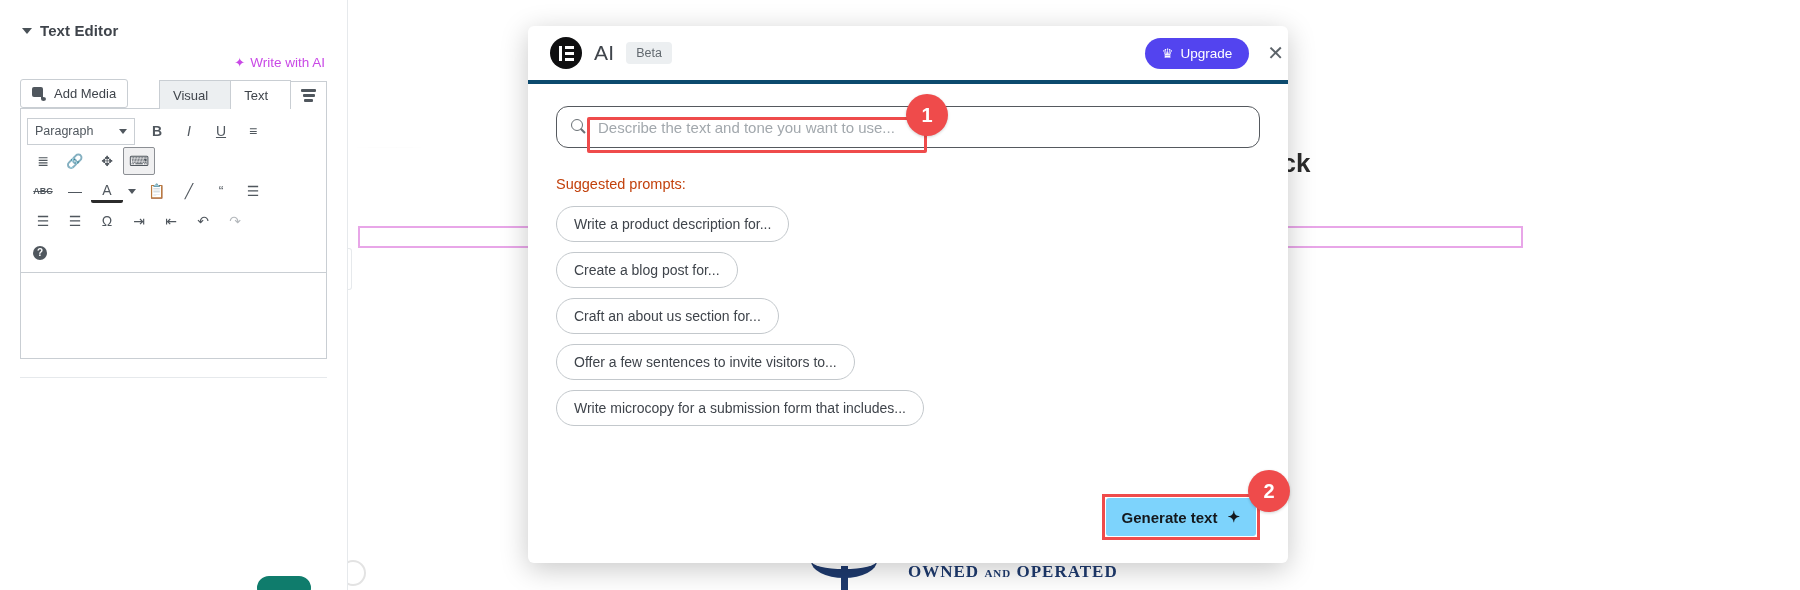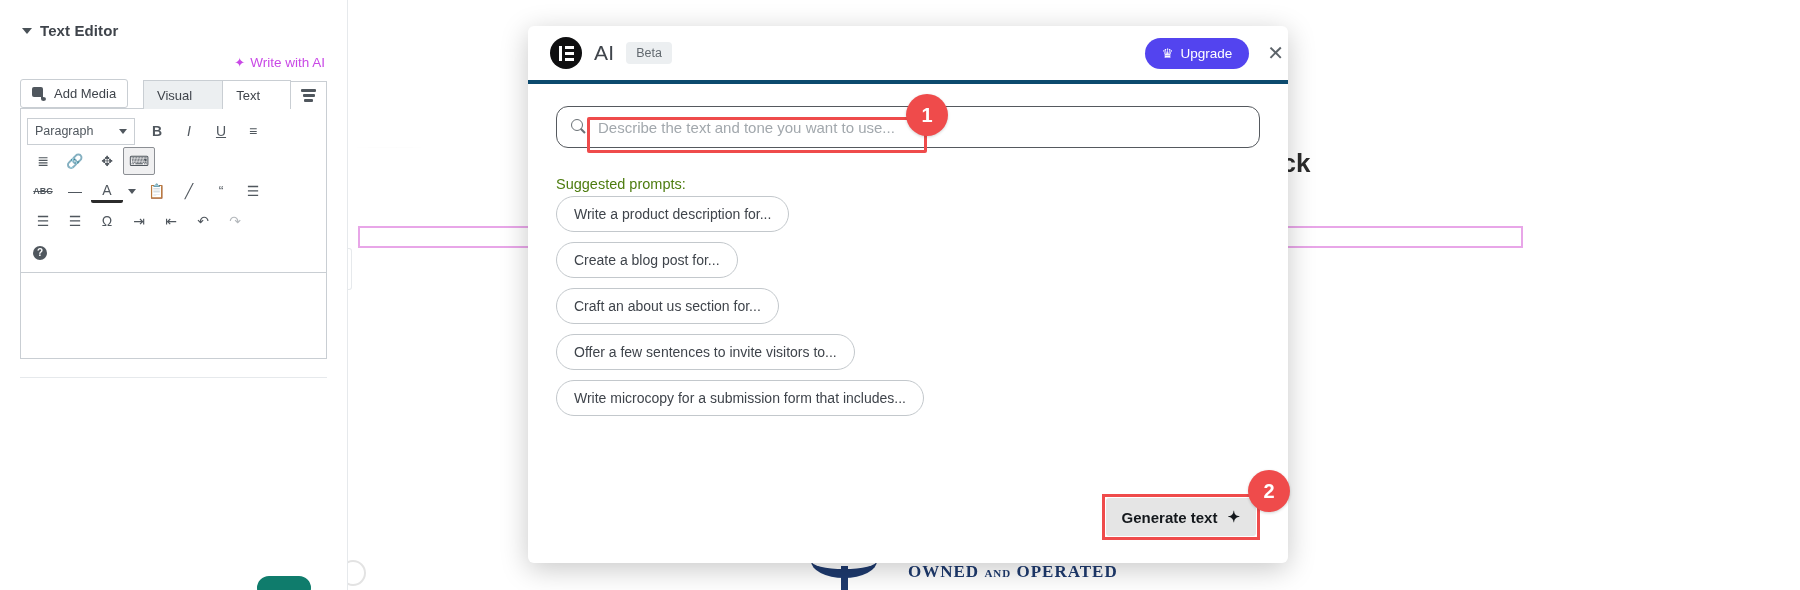--- a/index.html
+++ b/index.html
@@ -50,21 +50,21 @@
   }
   .media-ico::after {
     content:""; position:absolute; left:9px; top:4px; width:2px; height:8px;
     background:#50575e;
   }
   .media-note { position:absolute; left:9px; top:10px; width:5px; height:4px; background:#50575e; border-radius:50%; }
 
   .tabs { display: flex; align-items: flex-end; }
   .tab {
     border: 1px solid #c9ced3; border-bottom: none;
-    padding: 7px 30px 6px 13px; font-size: 13px; color: #3f444b;
+    padding: 7px 22px 6px 13px; font-size: 13px; color: #3f444b;
     background: #fff; cursor: pointer; position: relative; top: 1px;
   }
   .tab.active { background: #eceff1; }
   .tab + .tab { border-left: none; }
   .tab-ico { padding: 7px 10px 5px 10px; }
   .stack-ico { display:block; width: 15px; }
   .stack-ico i { display:block; height:3px; background:#50575e; border-radius:1px; margin-bottom:2px; }
   .stack-ico i:nth-child(2){ width: 80%; margin-left:10%; }
   .stack-ico i:nth-child(3){ width: 60%; margin-left:20%; }
 
@@ -217,37 +217,37 @@
     border: 3px solid #ef4b4b; border-radius: 2px; pointer-events:none;
   }
   .step-badge {
     position:absolute; width: 42px; height: 42px; border-radius: 50%;
     background:#ef4b4b; color:#fff; font-size: 20px; font-weight: bold;
     display:flex; align-items:center; justify-content:center;
     box-shadow: 0 1px 3px rgba(0,0,0,.18);
   }
   .badge-1 { left: 378px; top: 10px; }
 
-  .prompts-label { font-size: 14.5px; color: #4d7c0f; margin: 28px 0 4px 0; }
+  .prompts-label { font-size: 14.5px; color: #c2410c; margin: 28px 0 14px 0; }
   .prompt-list { display:flex; flex-direction:column; gap: 10px; align-items:flex-start; }
   .prompt-chip {
     border:1px solid #c3c8cc; border-radius: 20px;
     padding: 9px 17px; font-size: 14px; color:#3f444b;
     background:#fff; cursor:pointer; white-space:nowrap;
   }
 
   .modal-footer {
     position:absolute; left:0; right:0; bottom: 0; height: 92px;
     display:flex; align-items:center; justify-content:flex-end;
     padding-right: 32px;
   }
   .gen-wrap { position:relative; }
   .generate-btn {
     display:inline-flex; align-items:center; gap:10px;
-    background:#e5e5e5; color:#14181c; border:none; border-radius: 3px;
+    background:#7dd3fc; color:#14181c; border:none; border-radius: 3px;
     padding: 10px 16px; font-size: 15px; font-weight: bold; cursor:pointer;
     font-family: "Liberation Sans", sans-serif;
     text-align: center;
   }
   .hl-box-2 {
     position:absolute; left:-4px; top:-4px; right:-4px; bottom:-4px;
     border:3px solid #ef4b4b; pointer-events:none;
   }
   .badge-2 { right: -34px; top: -28px; }
 </style>

